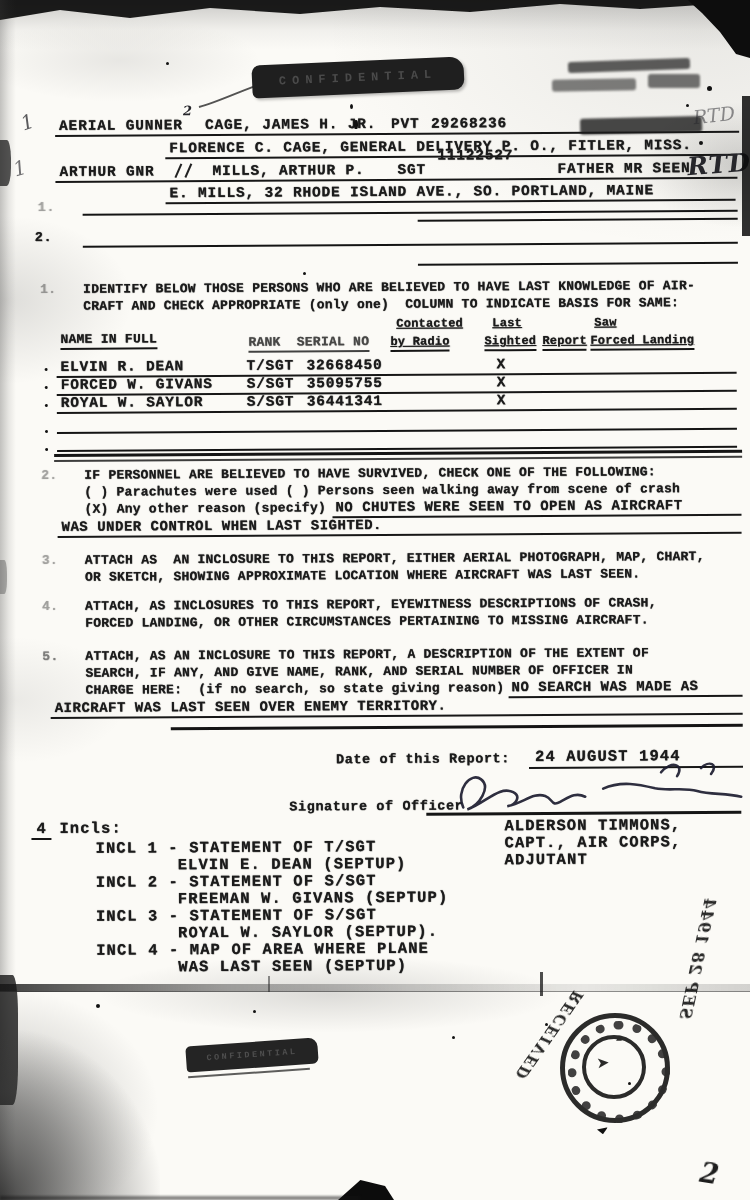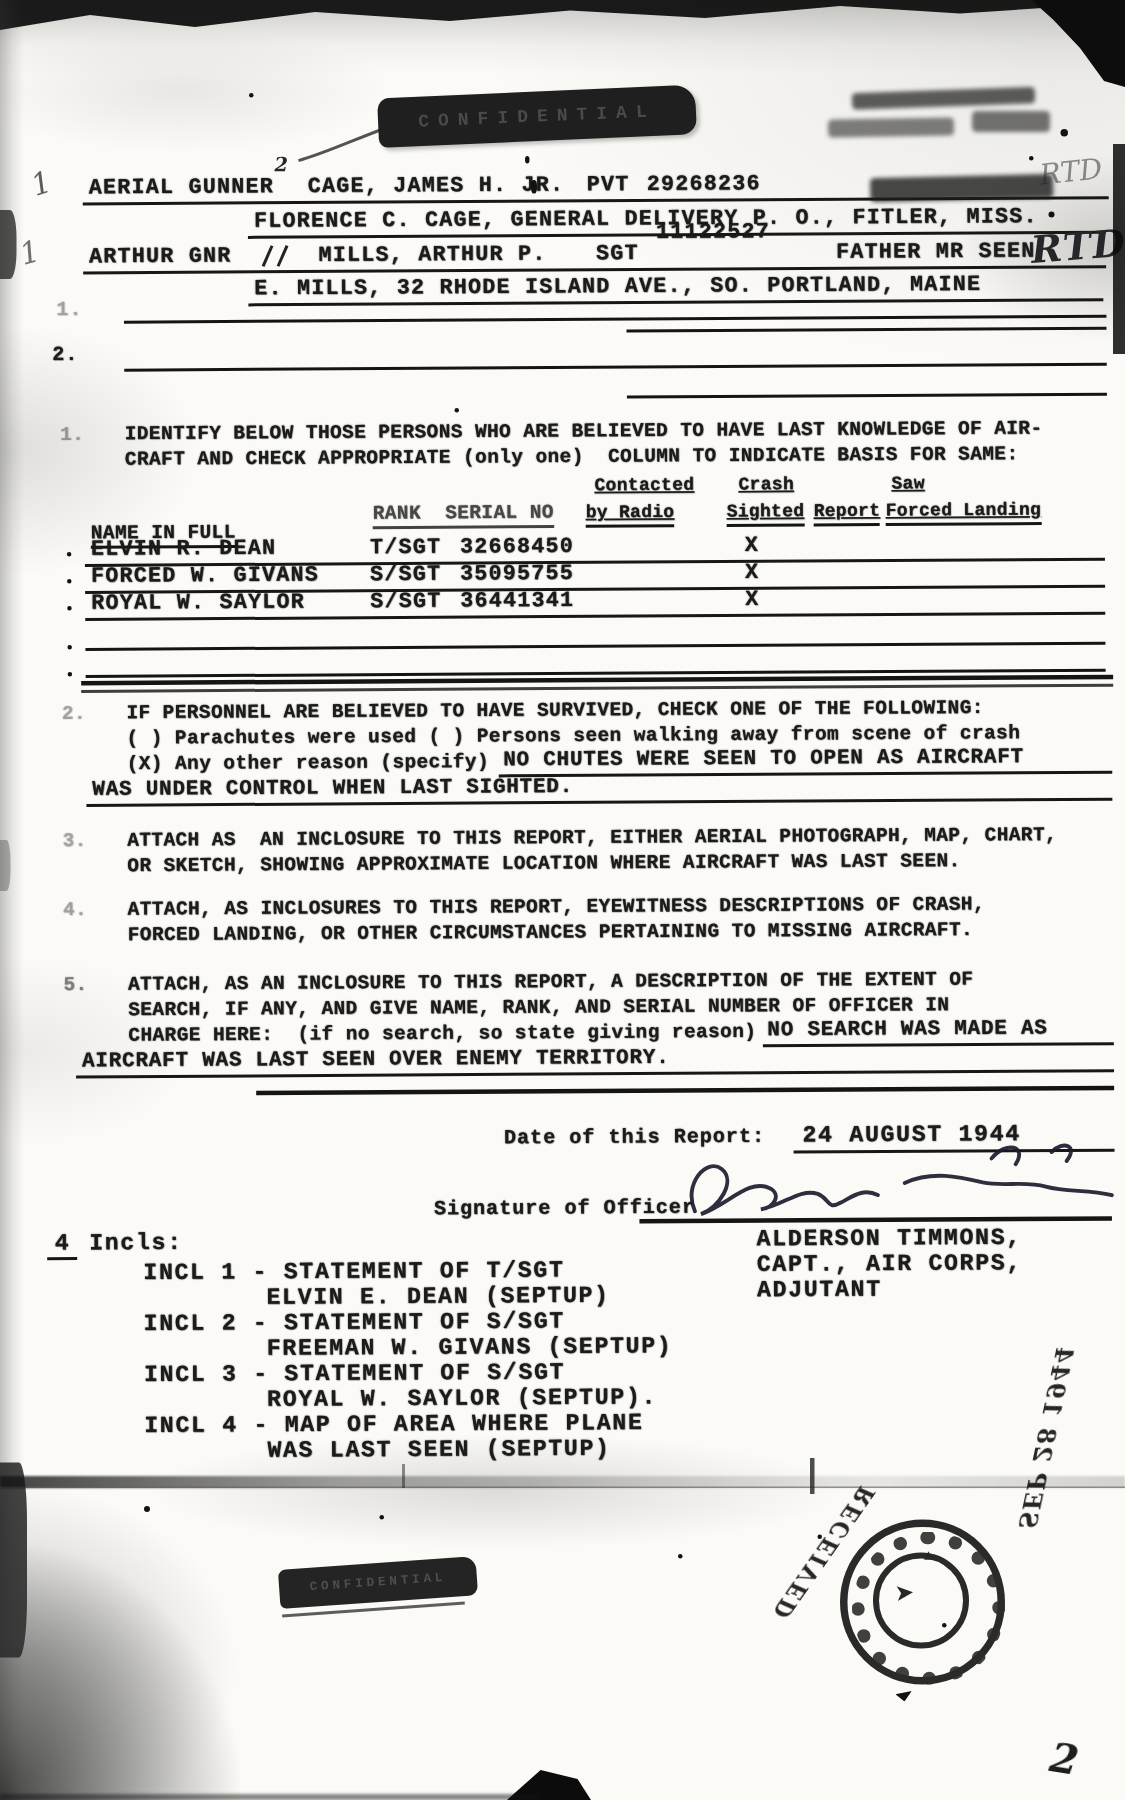--- a/index.html
+++ b/index.html
@@ -81,24 +81,24 @@
     <div class="abs bline" style="left:420px;top:206px;width:320px;height:14px"></div>
     <span class="abs tw t14" style="left:37px;top:228px">2.</span>
     <div class="abs bline" style="left:85px;top:228px;width:655px;height:16px"></div>
     <div class="abs bline" style="left:420px;top:250px;width:320px;height:14px"></div>
 
     <span class="abs tw t13 vfaint" style="left:42px;top:280px">1.</span>
     <div class="abs tw t13" style="left:85px;top:280px">IDENTIFY BELOW THOSE PERSONS WHO ARE BELIEVED TO HAVE LAST KNOWLEDGE OF AIR-</div>
     <div class="abs tw t13" style="left:85px;top:297px">CRAFT AND CHECK APPROPRIATE (only one)  COLUMN TO INDICATE BASIS FOR SAME:</div>
 
     <span class="abs tw t12" style="left:398px;top:317px">Contacted</span>
-    <span class="abs tw t12" style="left:494px;top:317px">Crash</span>
+    <span class="abs tw t12" style="left:494px;top:317px">Last</span>
     <span class="abs tw t12" style="left:596px;top:317px">Saw</span>
 
-    <span class="abs tw t13 uw" style="left:62px;top:346px">NAME IN FULL</span>
+    <span class="abs tw t13 uw" style="left:62px;top:330px">NAME IN FULL</span>
     <span class="abs tw t13 uw" style="left:250px;top:334px;opacity:.8">RANK  SERIAL NO</span>
     <span class="abs tw t12 uw" style="left:392px;top:335px">by Radio</span>
     <span class="abs tw t12 uw" style="left:486px;top:335px">Sighted</span>
     <span class="abs tw t12 uw" style="left:544px;top:335px">Report</span>
     <span class="abs tw t12 uw" style="left:592px;top:335px">Forced Landing</span>
 
     <span class="speck" style="left:46px;top:366px;width:3px;height:3px"></span>
     <div class="abs uline" style="left:58px;top:356px;width:680px;height:18px">
       <span class="abs tw t15" style="left:4px;bottom:1px">ELVIN R. DEAN</span>
       <span class="abs tw t15" style="left:190px;bottom:1px">T/SGT</span>

